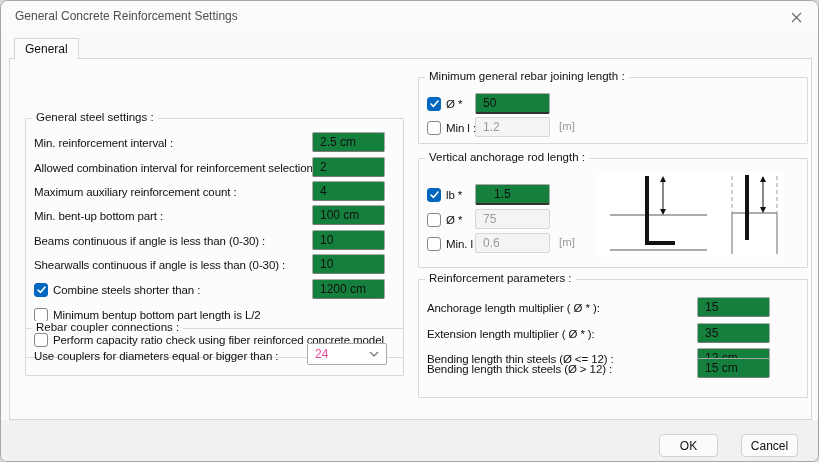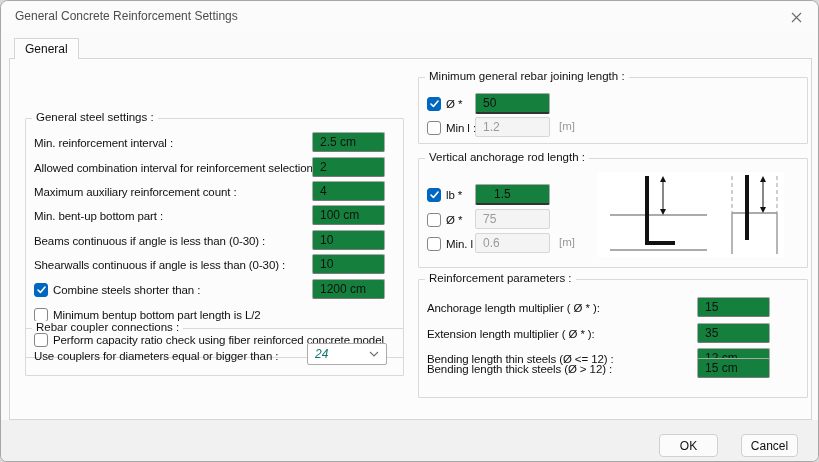--- a/index.html
+++ b/index.html
@@ -36,21 +36,21 @@
   .tbox.accent{ border-bottom:2px solid #323232; height:21px; }
   .tbox:disabled, .tbox.disabled{ background:#f4f4f4; border-color:#d6d6d6; color:#9a9a9a; }
   .unit{ position:absolute; left:132px; top:3px; font-size:11.5px; color:#9a9a9a; }
   
   .cb{ width:14px; height:14px; flex:0 0 14px; border:1px solid #868686; border-radius:3px; background:#fff;
        display:inline-flex; align-items:center; justify-content:center; margin-right:5px; cursor:pointer; }
   .cb.checked{ background:#0067c0; border-color:#0067c0; }
   
   .dd{ position:absolute; left:273px; top:-2px; width:80px; height:22px; background:#fff;
        border:1px solid #acacac; border-radius:2px; display:flex; align-items:center; cursor:pointer; }
-  .dd-text{ font-size:12px; color:#0f766e; padding-left:7px; flex:1;font-style:italic; }
+  .dd-text{ font-size:12px; color:#ec4899; padding-left:7px; flex:1; }
   .dd-chev{ padding-right:7px; display:flex; }
   
   .diagram{ position:absolute; left:178px; top:13px; width:187px; height:85px; background:#ffffff; }
 </style>
 </head>
 <body>
 
 <div class="dialog">
 
   <div class="titlebar">

